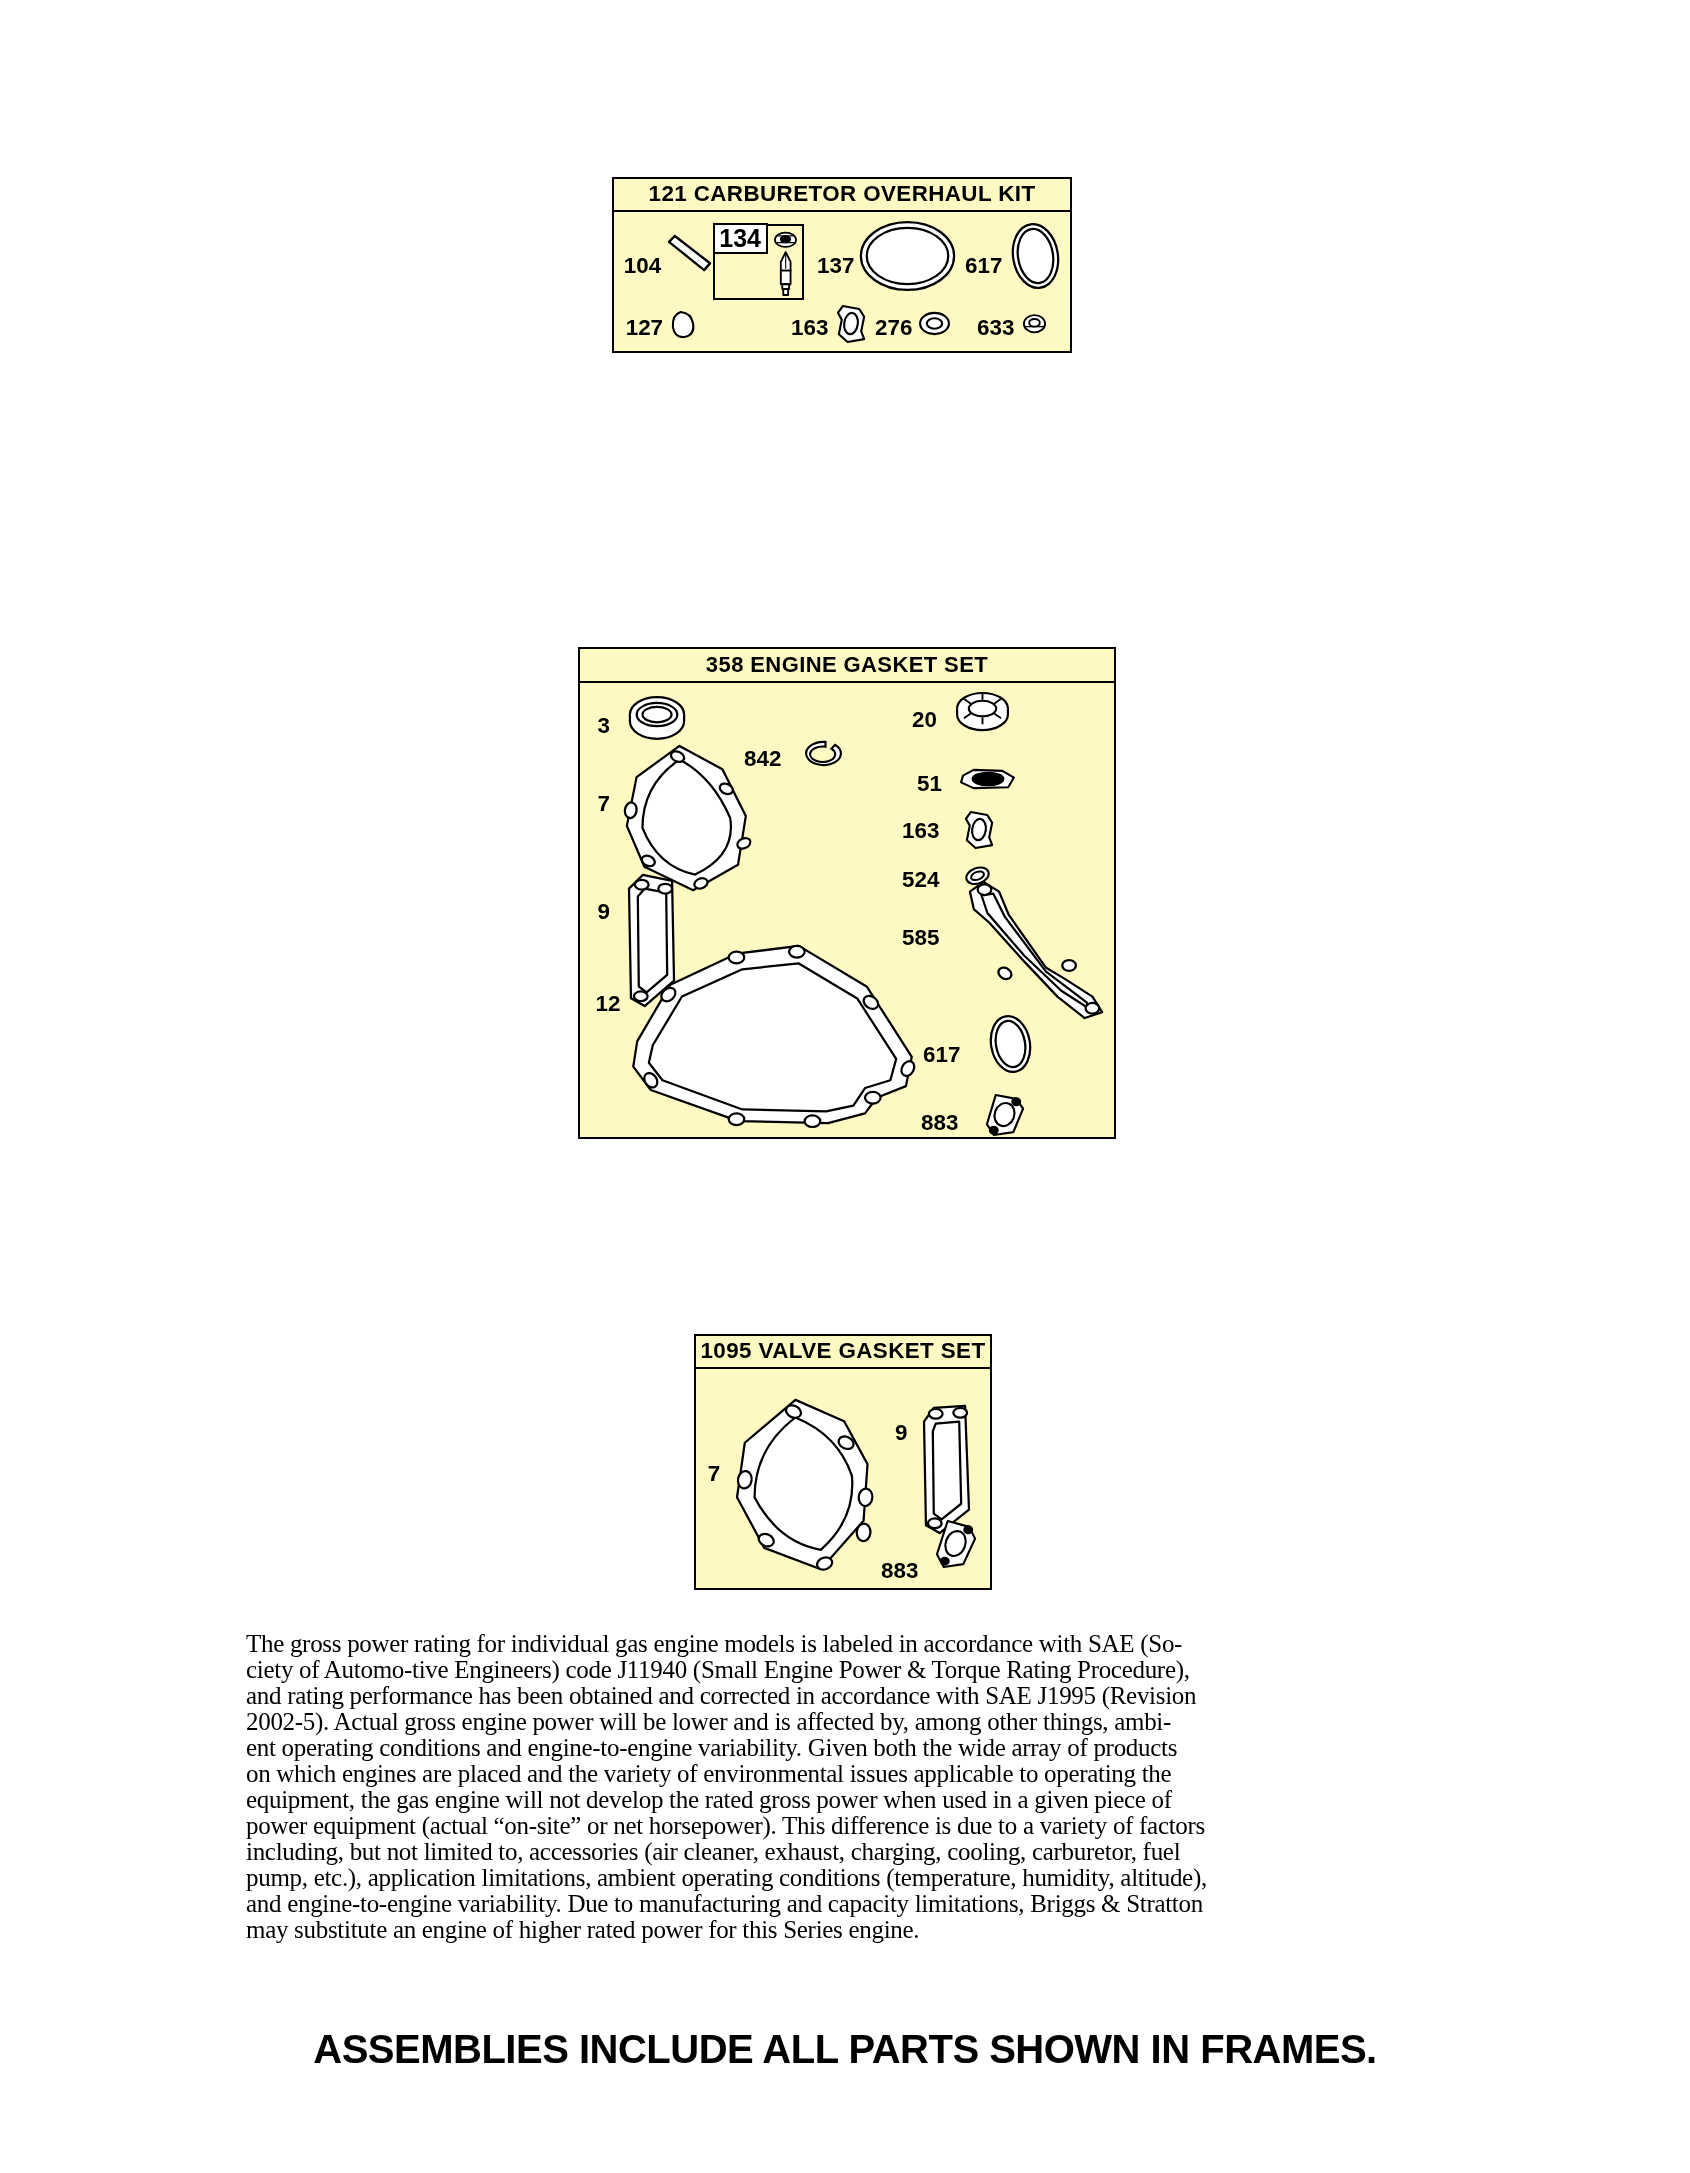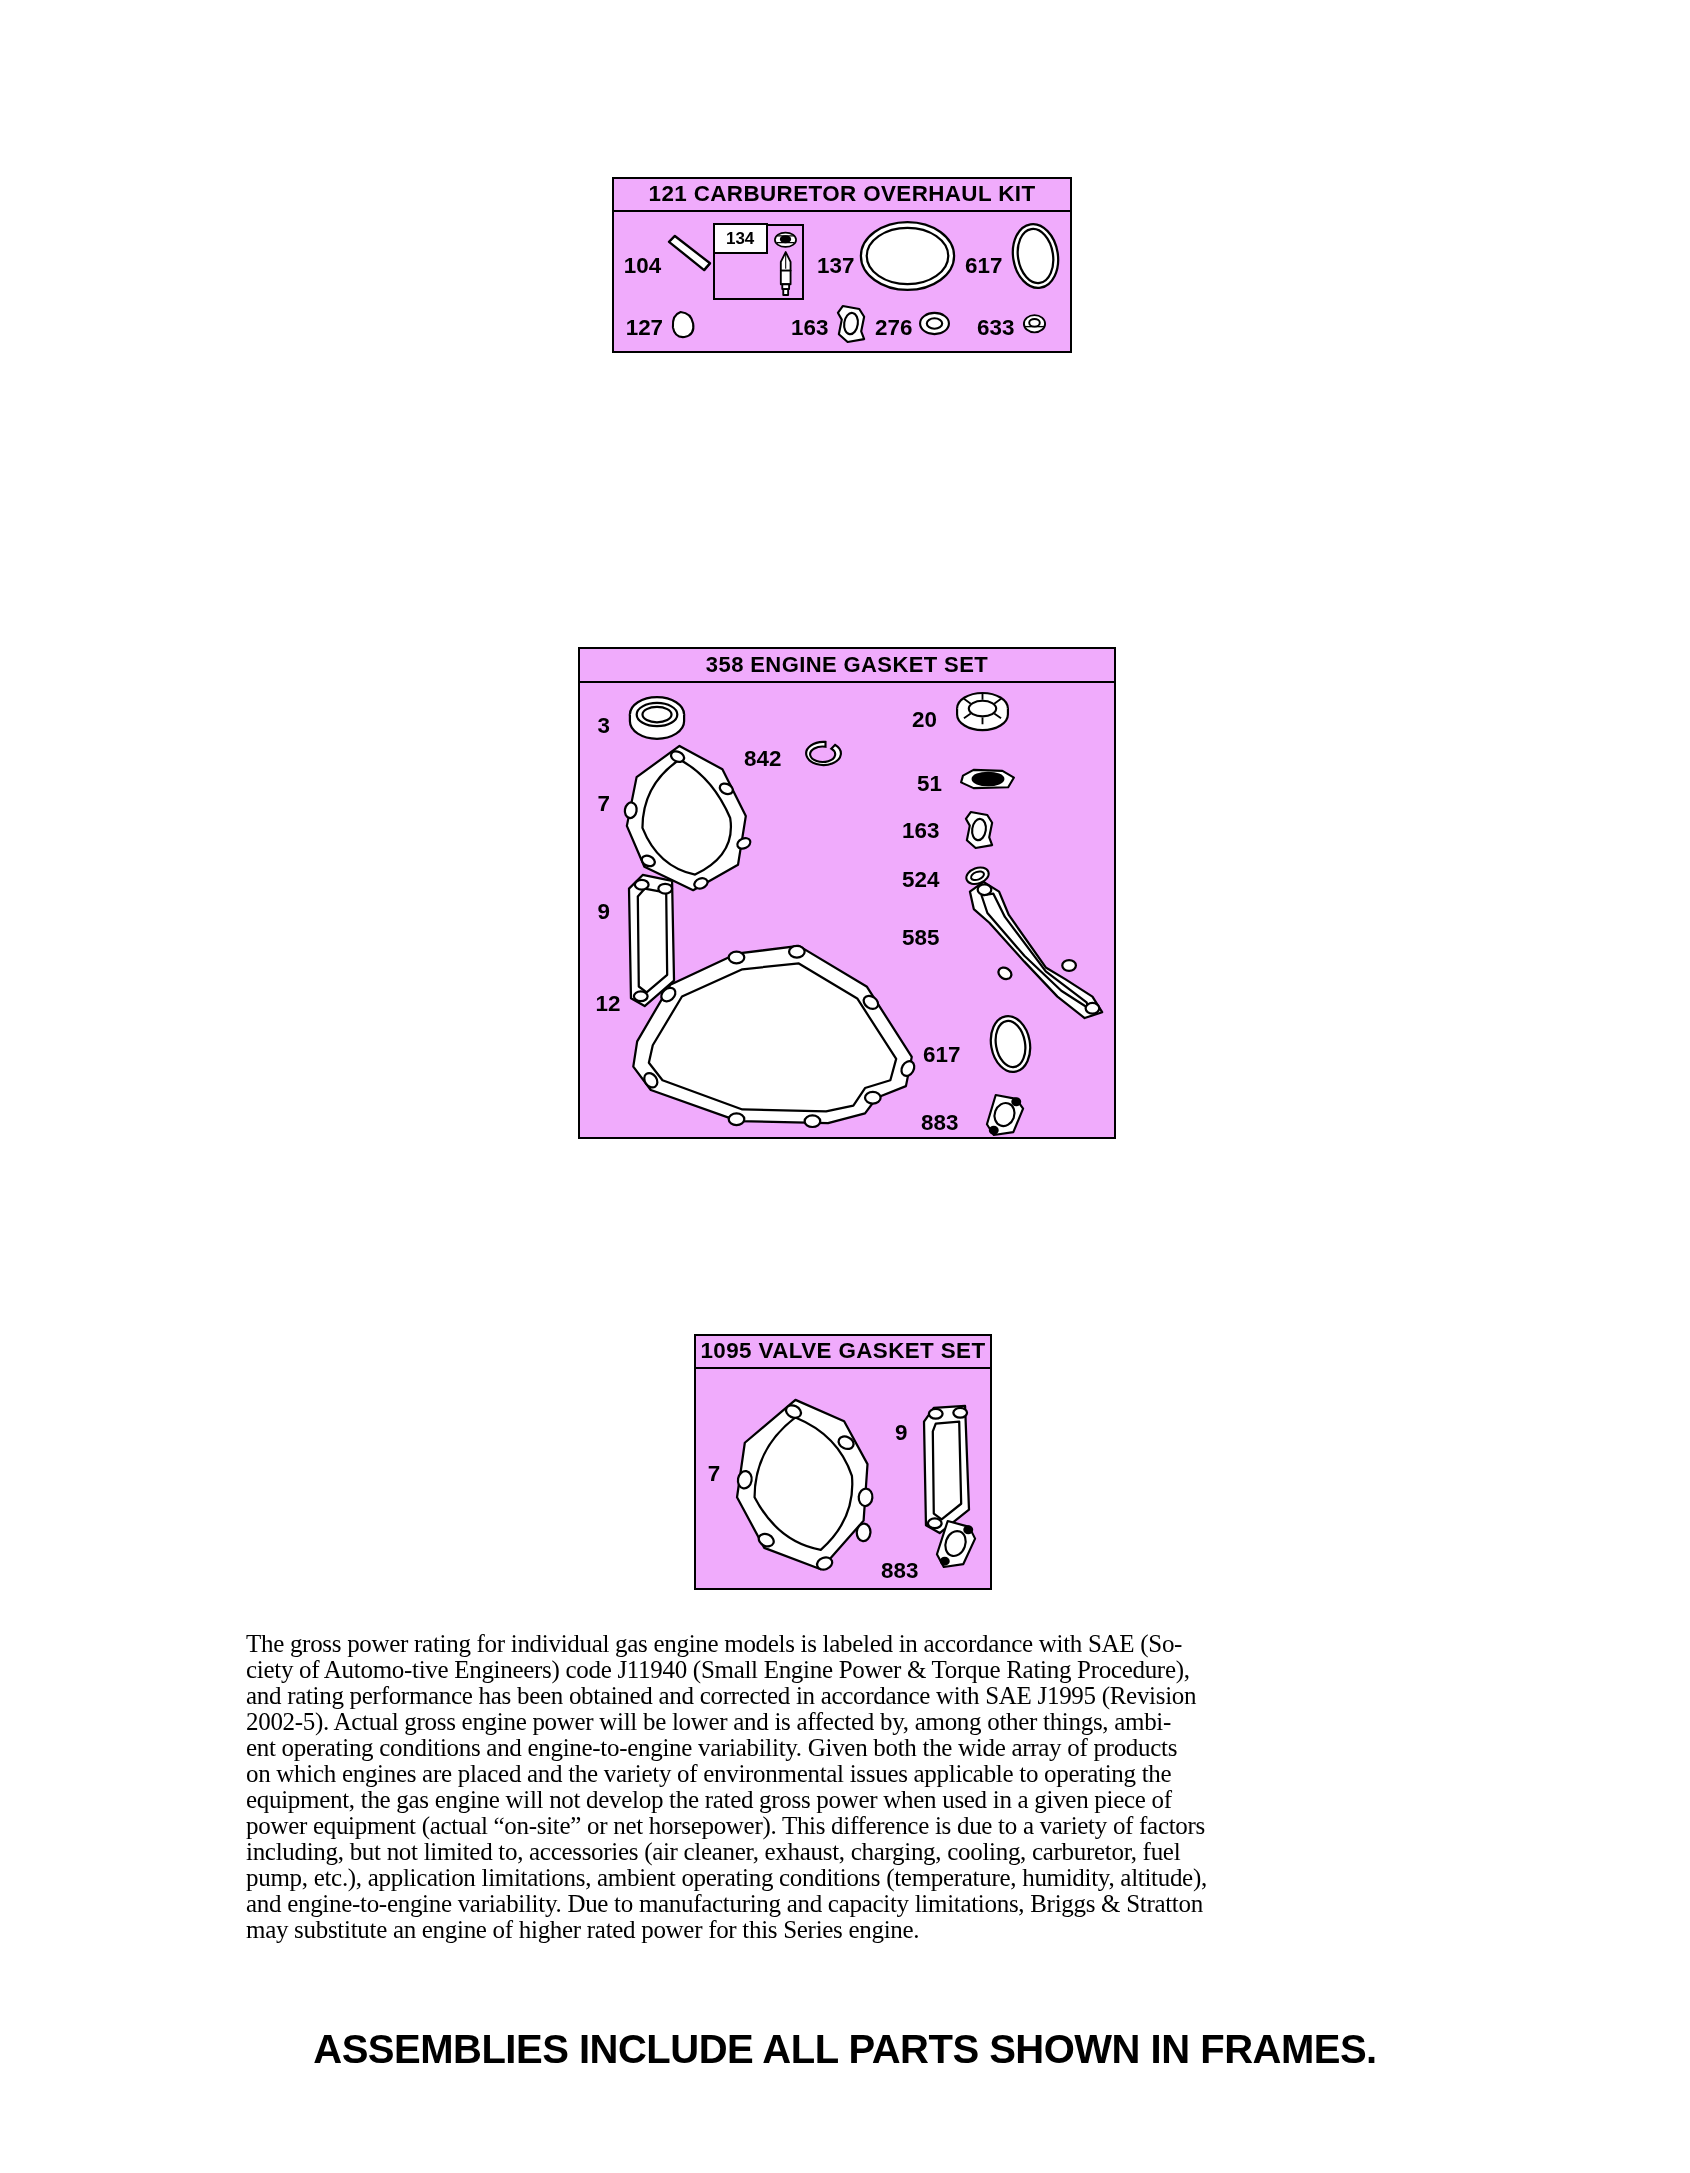--- a/index.html
+++ b/index.html
@@ -14,21 +14,21 @@
     font-family: "Liberation Sans", sans-serif;
     color: #000000;
     overflow: hidden;
   }
 
   
   .frame {
     position: absolute;
     border: 2.9px solid #000;
     box-sizing: border-box;
-    background: #f0abfc;
+    background: #fef9c3;
   }
   .frame-title {
     position: absolute;
     left: 0;
     right: 0;
     top: 0;
     text-align: center;
     font-weight: 700;
     letter-spacing: 0.4px;
     border-bottom: 2.9px solid #000;
@@ -123,21 +123,21 @@
       <svg width="49" height="41" viewBox="0 0 50 42">
         <g fill="#fff" stroke="#000" stroke-width="2.4" stroke-linejoin="round">
           <path d="M4 8 L10 2 L46 30 L40 37 Z"></path>
           <path d="M40 37 L46 30" stroke-width="2"></path>
           <path d="M42.5 33.5 a4.5 4.5 0 0 1 -3 3" fill="none" stroke-width="1.6"></path>
         </g>
       </svg>
     </div>
 
     <div class="subframe" style="left:99px; top:11.7px; width:91px; height:76px;">
-      <div class="subframe-label" style="width:55px; height:31px; font-size:17px;">
+      <div class="subframe-label" style="width:55px; height:31px; font-size:25px;">
         <span>134</span>
       </div>
 
       <div class="part" style="left:58px; top:3.9px;">
         <svg width="25" height="19.5" viewBox="0 0 26 20">
           <g stroke="#000" stroke-width="1.8">
             <ellipse cx="13" cy="10" rx="11" ry="7.5" fill="#fff"></ellipse>
             <ellipse cx="13" cy="9.5" rx="5" ry="3.2" fill="#000"></ellipse>
             <path d="M4 6 L22 6 M4 13 L22 13" stroke-width="1.2"></path>
           </g>

